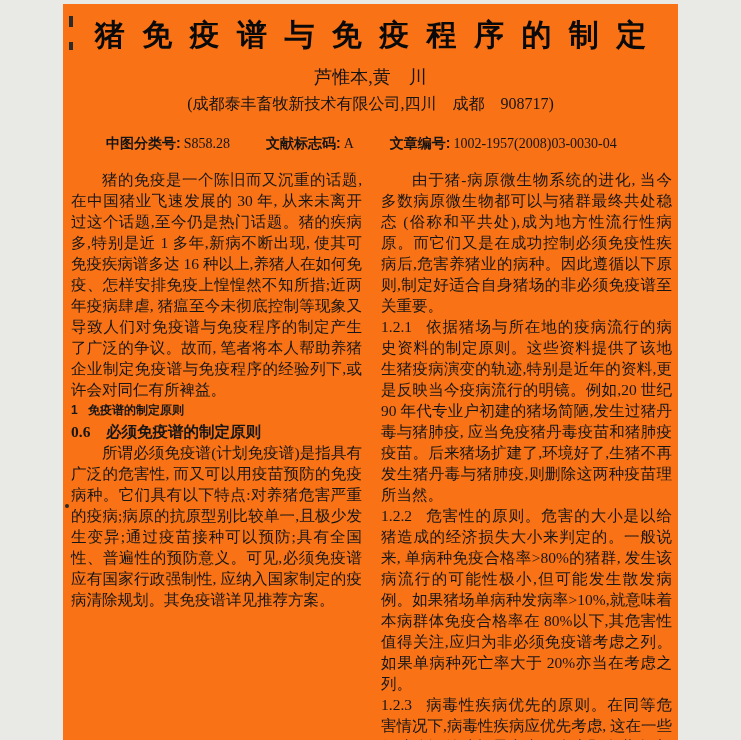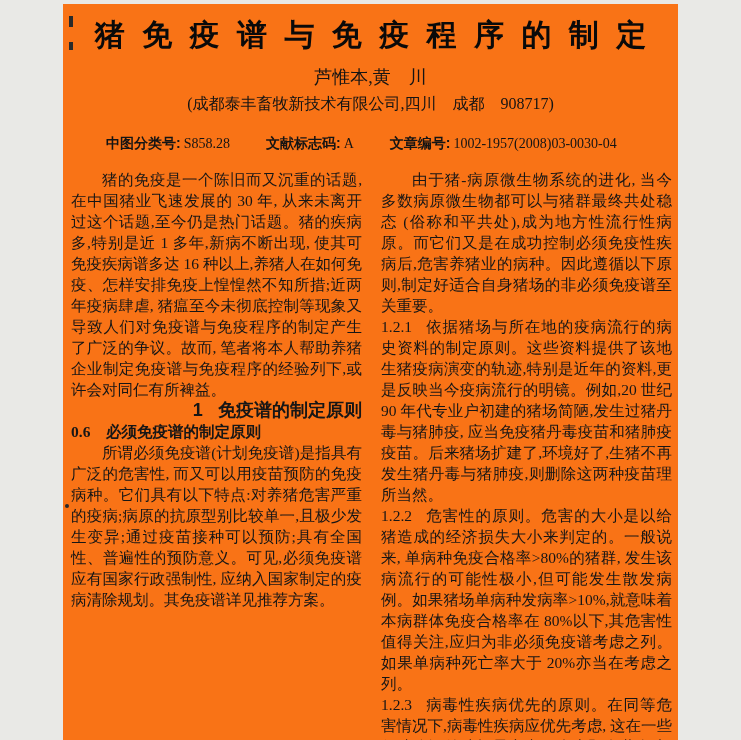--- a/index.html
+++ b/index.html
@@ -67,23 +67,23 @@
     line-height:21px;
     text-align:justify;
     color:#161616;
   }
   .para{margin:0;}
   .indent{text-indent:2em;}
   .sec1{
     margin:0;
     font-family:"Liberation Sans","DejaVu Sans",sans-serif;
     font-weight:bold;
-    font-size:18px;
+    font-size:12px;
     line-height:21px;
-    text-align:right;
+    text-align:left;
   }
   .sec1 .num{margin-right:0.85em;}
   .sec2{
     margin:0;
     font-weight:bold;
     font-size:15.5px;
     line-height:21px;
     text-align:left;
   }
   .sec2 .num{margin-right:1em;}

